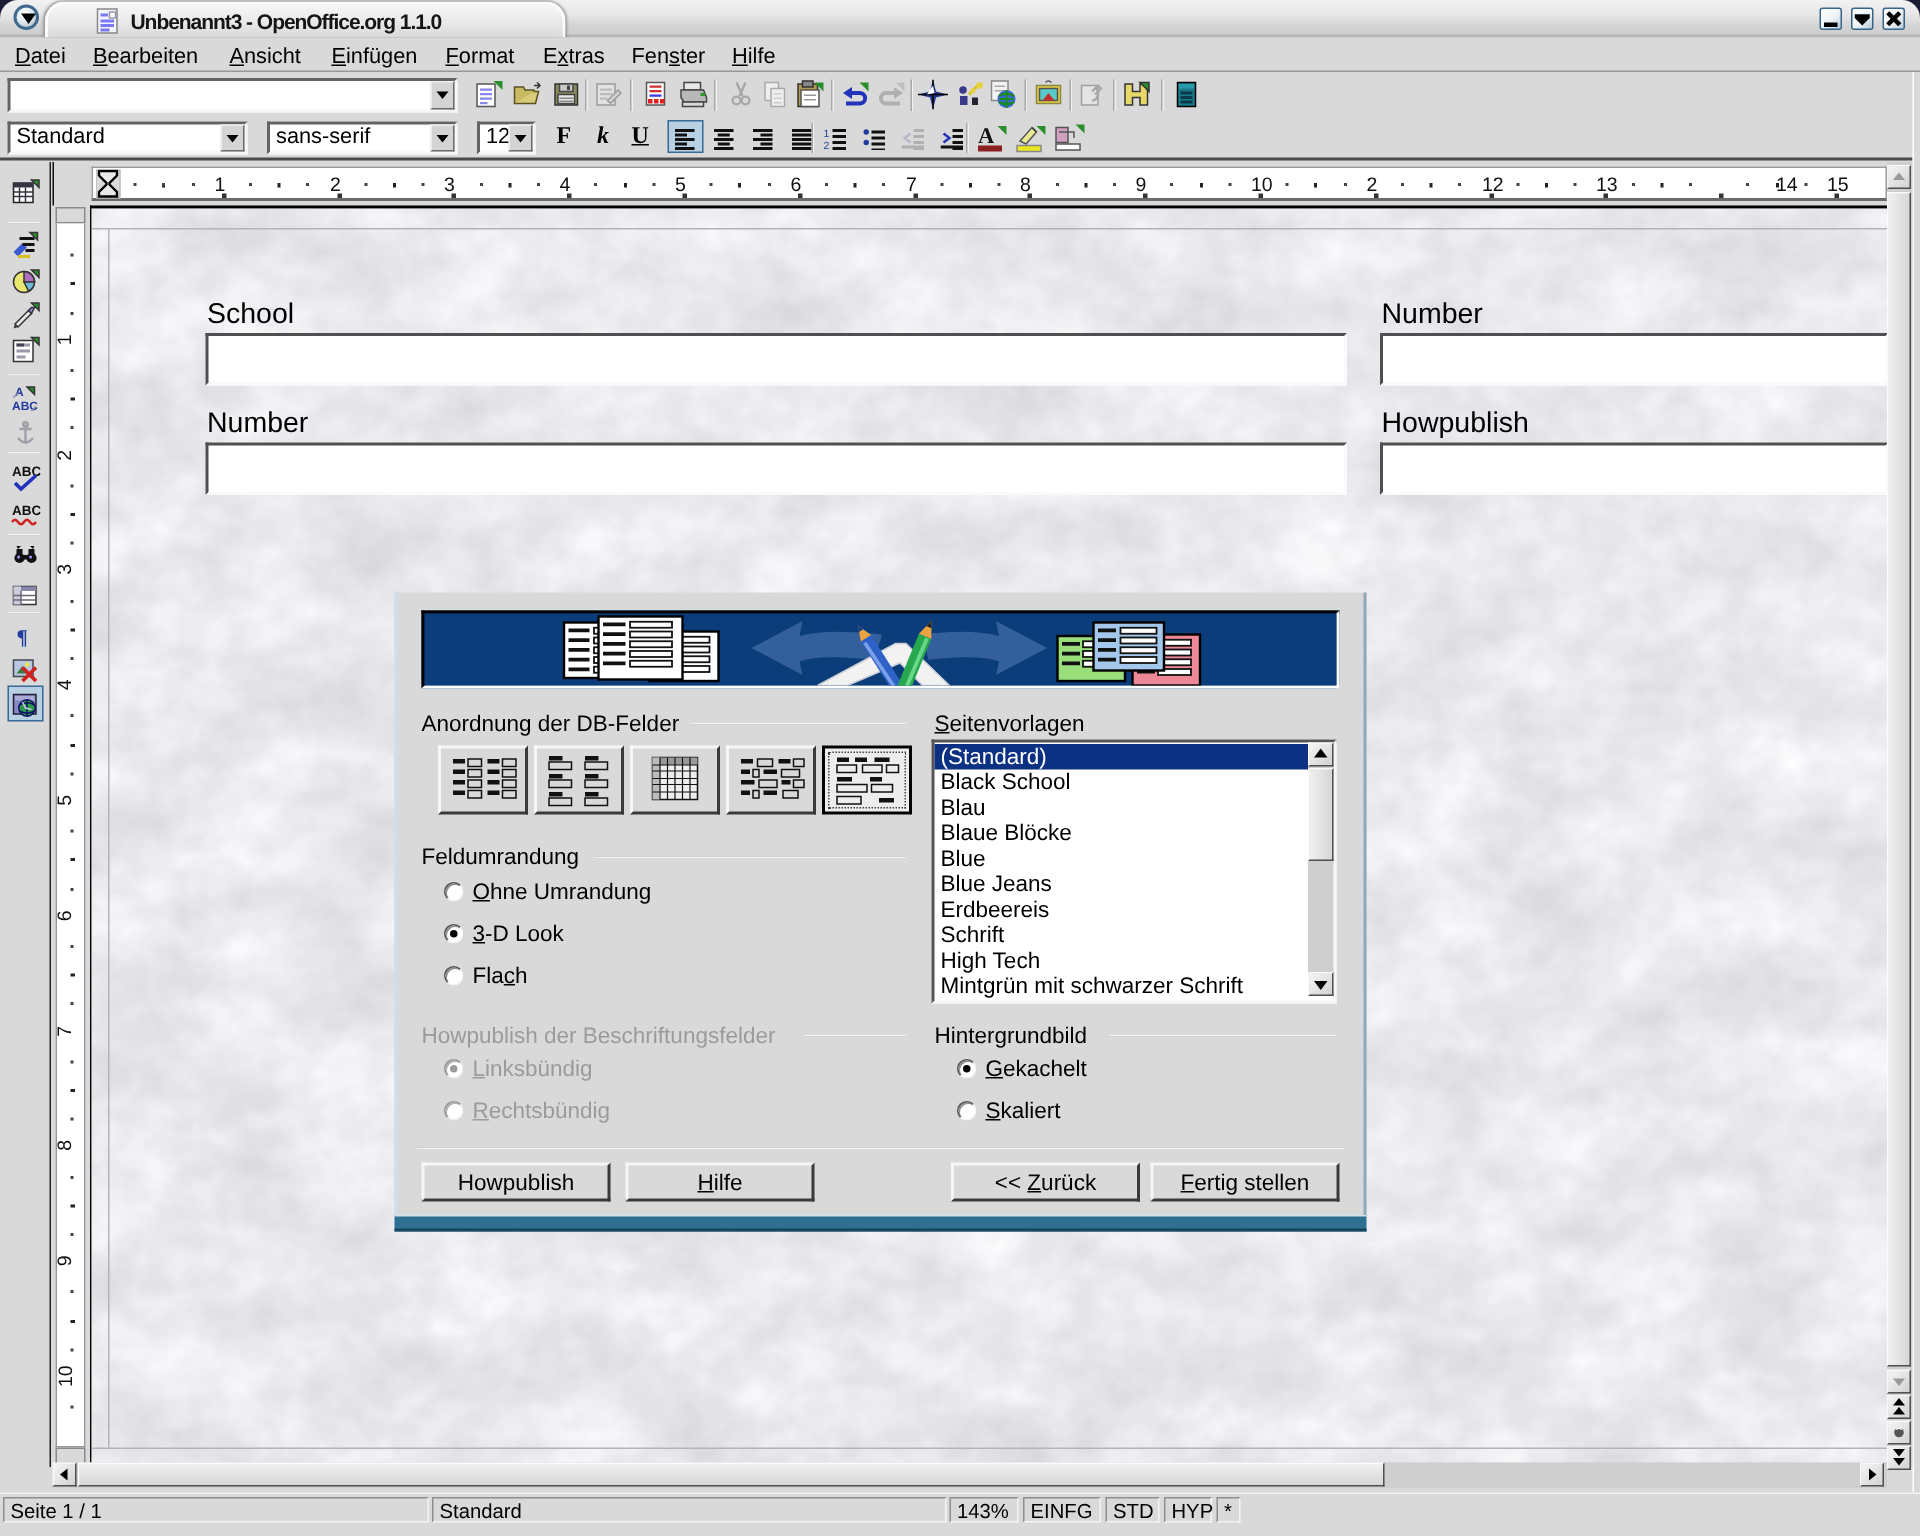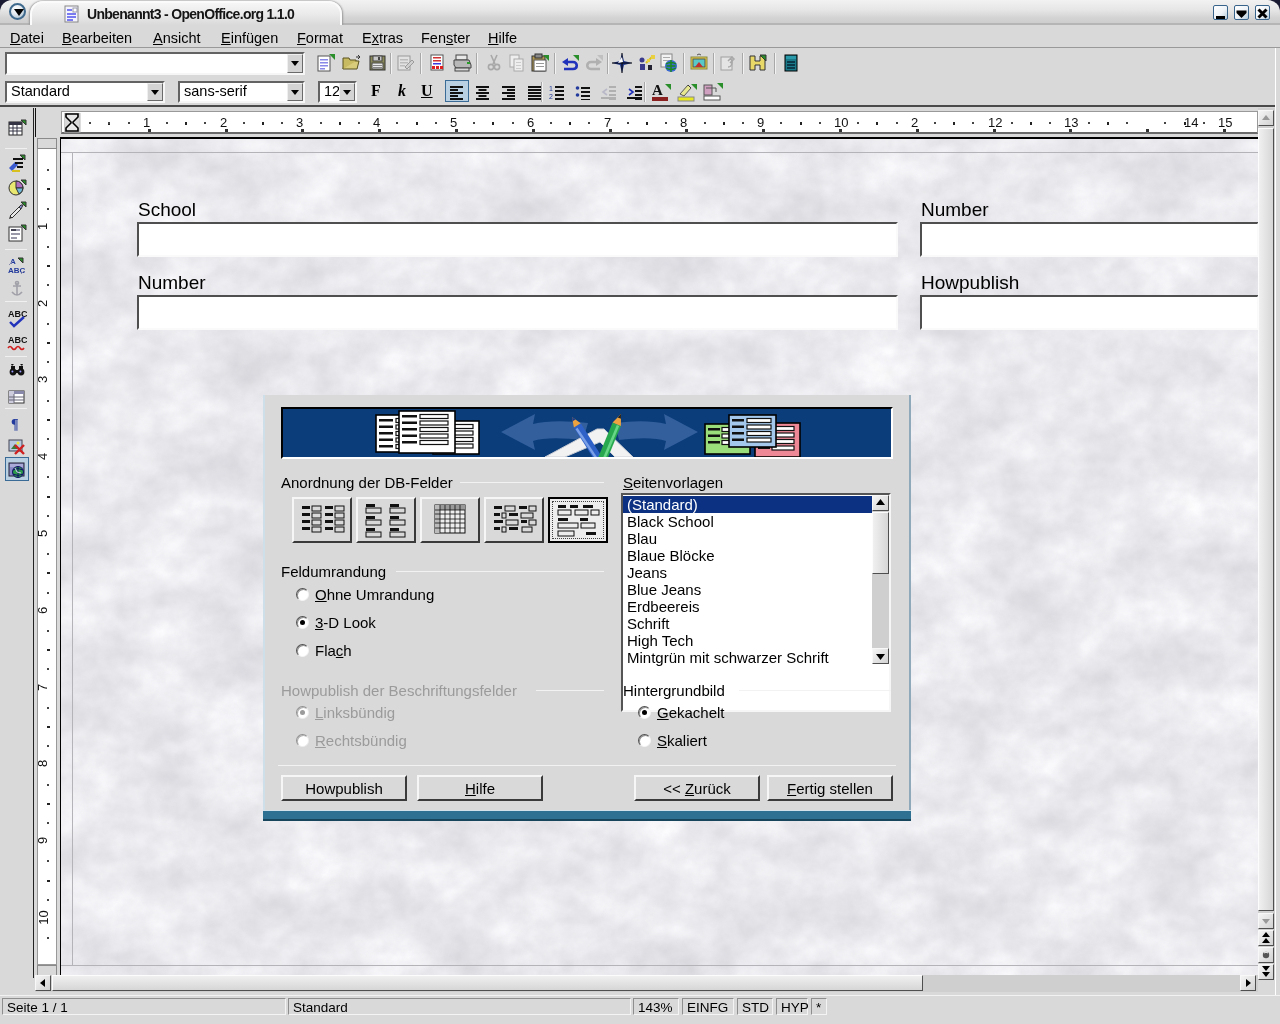--- a/index.html
+++ b/index.html
@@ -2,21 +2,21 @@
 <html><head><meta charset="utf-8"><style>
 *{margin:0;padding:0;box-sizing:border-box}
 html,body{width:1280px;height:1024px;overflow:hidden;background:#d9d9d9;font-family:"Liberation Sans",sans-serif}
 .abs{position:absolute}
 #corner-l,#corner-r{position:absolute;top:0;width:14px;height:14px;background:#1b1b33;z-index:0}
 #corner-l{left:0}#corner-r{right:0}
 #titlebar{position:absolute;left:0;top:0;width:1280px;height:25px;background:linear-gradient(#f2f2f2,#e6e6e6 40%,#d4d4d4 70%,#cbcbcb);border-radius:12px 12px 0 0;z-index:1}
 #titlebar .shade{position:absolute;left:0;bottom:0;width:100%;height:2px;background:#b5b5b5}
 #menuball{position:absolute;left:9px;top:3px;width:17px;height:17px;border-radius:50%;background:radial-gradient(circle at 40% 30%,#ffffff 0%,#e4ebf1 45%,#9db5c6 100%);border:2px solid #3f6a8e}
 #menuball:after{content:"";position:absolute;left:2.5px;top:4px;border:5px solid transparent;border-top:7px solid #000}
-#titletab{position:absolute;left:30px;top:1px;width:312px;height:24px;border:2px solid #fbfbfb;border-bottom:none;border-radius:13px 13px 0 0;background:linear-gradient(#f6f6f6,#e9e9e9 55%,#d9d9d9);box-shadow:-1px 0 2px #999,1px 0 2px #999}
+#titletab{position:absolute;left:30px;top:1px;width:347px;height:24px;border:2px solid #fbfbfb;border-bottom:none;border-radius:13px 13px 0 0;background:linear-gradient(#f6f6f6,#e9e9e9 55%,#d9d9d9);box-shadow:-1px 0 2px #999,1px 0 2px #999}
 #titletext{position:absolute;left:55px;top:3px;font-size:14px;letter-spacing:-0.7px;font-weight:bold;color:#151515}
 .winbtn{position:absolute;top:5px;width:15px;height:15px;border:1px solid #38648c;background:linear-gradient(135deg,#ffffff 0%,#eef3f7 55%,#b4cbdb 100%);border-radius:2px}
 #menubar{position:absolute;left:0;top:25px;width:1280px;height:23px;background:#d9d9d9;border-bottom:1px solid #999;font-size:14.5px;color:#000;z-index:1}
 #menubar span{position:absolute;top:5px}
 u.ul{text-decoration:underline}
 #toolbar1{position:absolute;left:0;top:49px;width:1280px;height:29px;background:#d9d9d9}
 #toolbar2{position:absolute;left:0;top:78px;width:1280px;height:29px;background:#d9d9d9;border-bottom:2px solid #4a4a4a}
 .combo{position:absolute;background:#fff;border:2px solid;border-color:#636363 #f6f6f6 #f6f6f6 #636363}
 .combo .btn{position:absolute;right:0;top:0;width:16px;height:100%;background:#d4d4d4;border:1px solid;border-color:#efefef #6a6a6a #6a6a6a #efefef}
 .combo .btn:after{content:"";position:absolute;left:3px;top:6px;border:4px solid transparent;border-top:5px solid #000}
@@ -55,21 +55,21 @@
 #dlgball{position:absolute;left:9px;top:5px;width:16px;height:16px;border-radius:50%;background:radial-gradient(circle at 40% 30%,#fff 0%,#eef2f5 55%,#b9cdd9 100%);border:1px solid #14404f}
 #dlgball:after{content:"";position:absolute;left:3px;top:4.5px;border:4.5px solid transparent;border-top:6px solid #000}
 #dlgclose{position:absolute;right:8px;top:5px;width:17px;height:16px;border:1px solid #143c55;border-radius:2px;background:linear-gradient(135deg,#ffffff,#cddbe6)}
 #dlgbody{position:absolute;left:0;top:27px;width:648px;height:415px;background:#d9d9d9;border-left:2px solid #cfdfe9;border-right:2px solid #8fa9ba}
 #dlgbottom{position:absolute;left:0;top:442px;width:648px;height:11px;background:#2d7091;border-bottom:2px solid #16455c;border-top:1px solid #d3e2ea}
 #banner{position:absolute;left:16px;top:12px;width:612px;height:52px;background:#07417e;border:2px solid;border-color:#000 #fff #fff #000}
 .glabel{position:absolute;font-size:15px;color:#000;white-space:nowrap}
 .gline{position:absolute;height:1px;background:#8a8a8a;border-bottom:1px solid #f2f2f2}
 .selbtn{position:absolute;width:60px;height:46px;background:#d9d9d9;border:2px solid;border-color:#f6f6f6 #3a3a3a #3a3a3a #f6f6f6}
 .selbtn.on{background:#ededed;border:2px solid #000;outline:1px dotted #444;outline-offset:-5px}
-#listbox{position:absolute;left:356px;top:98px;width:270px;height:219px;background:#fff;border:2px solid;border-color:#555 #f6f6f6 #f6f6f6 #555;font-size:15px}
+#listbox{position:absolute;left:356px;top:98px;width:270px;height:176px;background:#fff;border:2px solid;border-color:#555 #f6f6f6 #f6f6f6 #555;font-size:15px}
 .litem{position:absolute;left:1px;width:235px;height:17px;padding:0 0 0 3px;white-space:nowrap}
 .litem.sel{background:#0c3182;color:#fff;width:249px;left:0;padding-left:4px}
 #lbsb{position:absolute;right:0;top:0;width:17px;height:169px;background:#cfcfcf}
 .radio{position:absolute;width:13px;height:13px;border-radius:50%;background:#fff;border:1px solid;border-color:#505050 #f4f4f4 #f4f4f4 #505050;box-shadow:inset 1px 1px 0 #909090}
 .radio.on:after{content:"";position:absolute;left:3px;top:3px;width:5px;height:5px;border-radius:50%;background:#000}
 .rlabel{position:absolute;font-size:15px;color:#000;white-space:nowrap}
 .dis{color:#9b9b9b !important}
 .radio.dis{border-color:#909090 #eee #eee #909090;box-shadow:inset 1px 1px 0 #b0b0b0}
 .radio.dis.on:after{background:#9b9b9b}
 .pbtn{position:absolute;width:126px;height:26px;background:#d9d9d9;text-align:center;font-size:15px;padding-top:3px;border:2px solid;border-color:#f6f6f6 #3a3a3a #3a3a3a #f6f6f6}
@@ -822,21 +822,21 @@
           <rect x="31" y="24" width="14" height="5" fill="none" stroke="#111"></rect>
           <rect x="8" y="32" width="16" height="5" fill="none" stroke="#111"></rect>
           <rect x="36" y="33" width="10" height="3" fill="#111"></rect>
         </svg></div>
       <div class="glabel" style="left:358px;top:79px"><u class="ul">S</u>eitenvorlagen</div>
       <div id="listbox">
         <div class="litem sel" style="top:1px">(Standard)</div>
         <div class="litem" style="top:18px">Black School</div>
         <div class="litem" style="top:35px">Blau</div>
         <div class="litem" style="top:52px">Blaue Blöcke</div>
-        <div class="litem" style="top:69px">Jeans</div>
+        <div class="litem" style="top:69px">Blue</div>
         <div class="litem" style="top:86px">Blue Jeans</div>
         <div class="litem" style="top:103px">Erdbeereis</div>
         <div class="litem" style="top:120px">Schrift</div>
         <div class="litem" style="top:137px">High Tech</div>
         <div class="litem" style="top:154px">Mintgrün mit schwarzer Schrift</div>
         <div id="lbsb">
 <div class="sbtn" style="left:0;top:0;width:17px;height:16px"><svg width="15" height="14">
               <path d="M7.5 3 L12 9 L3 9 Z" fill="#000"></path>
             </svg></div>
 <div class="sthumb" style="left:0;top:17px;width:17px;height:62px"></div>

